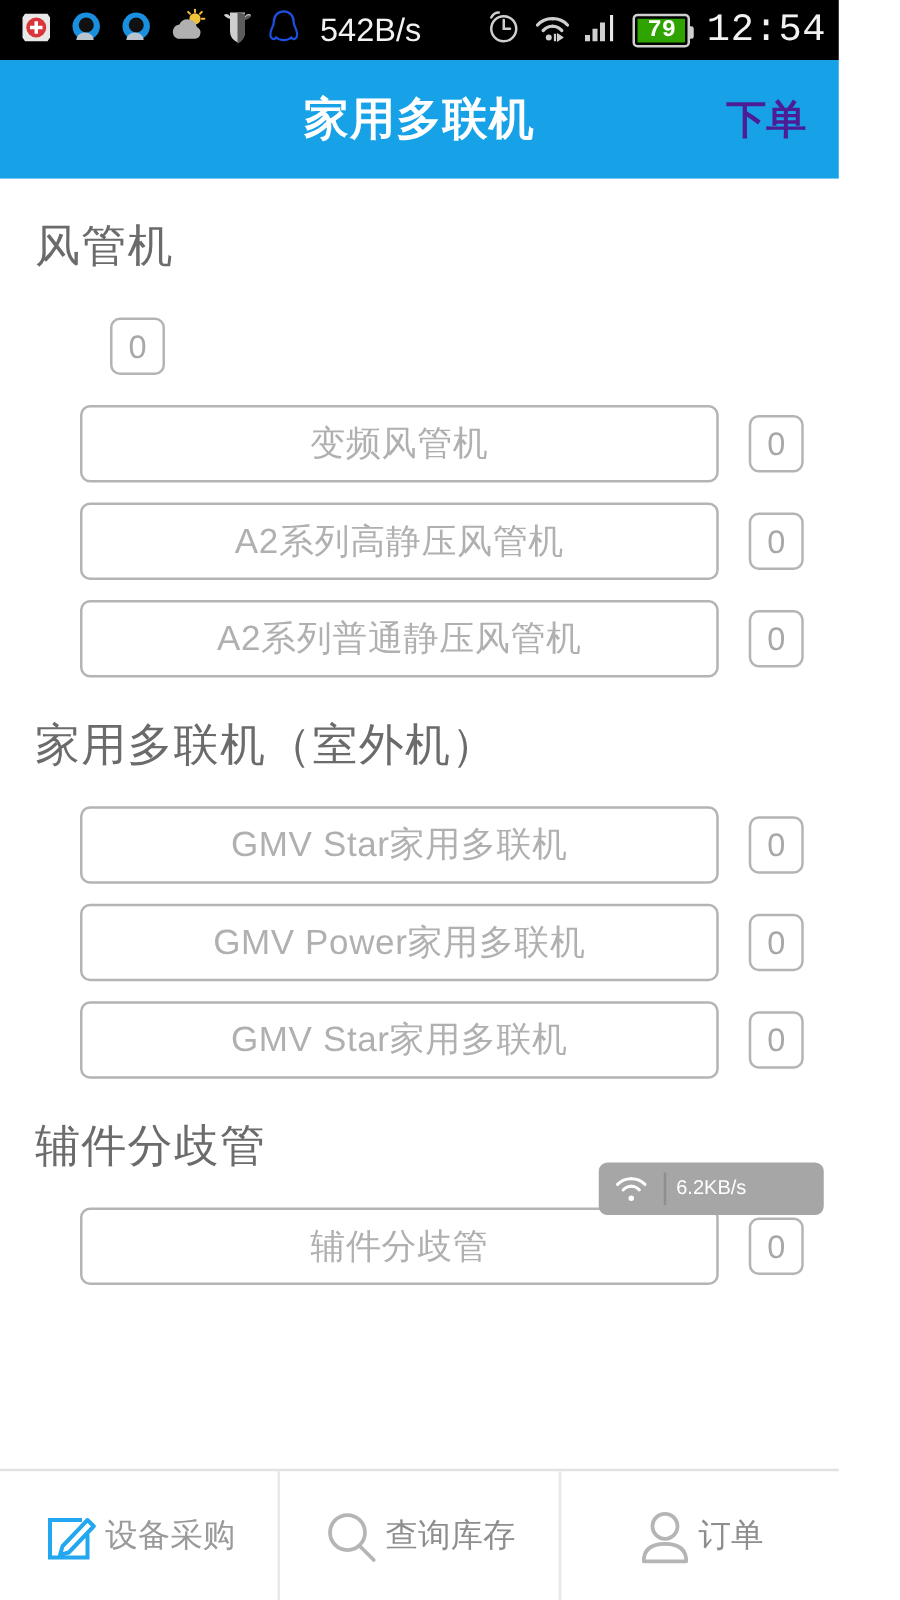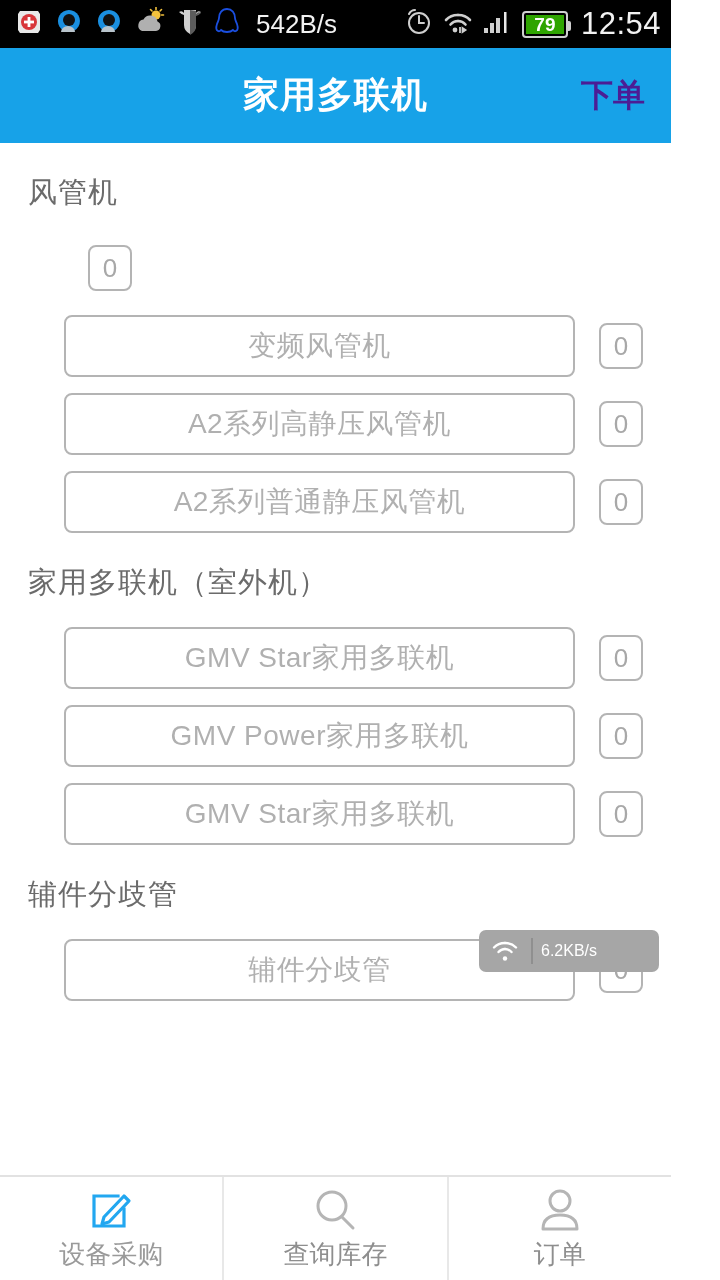--- a/index.html
+++ b/index.html
@@ -14,21 +14,21 @@
 
   
   .statusbar {
     height: 48px; width: 100%;
     background: #000000;
     display: flex; align-items: center;
     padding: 0 10px 0 14px;
     color: #d8d8d8;
   }
   .sb-left { display: flex; align-items: center; gap: 10px; }
-  .sb-right { display: flex; align-items: center; gap: 9px; margin-left: auto; }
+  .sb-right { display: flex; align-items: center; gap: 9px; margin-left: auto; font-family: Liberation Mono, monospace; }
   .sb-ico { display: block; }
   .sb-speed {
     font-size: 26px; color: #f2f2f2; letter-spacing: 0px;
     margin-left: 6px; margin-right: 2px;
     font-family: "Liberation Sans", sans-serif;
   }
   .sb-clock {
     font-size: 31px; color: #f2f2f2; letter-spacing: 0.5px;
     margin-left: 4px;
   }
@@ -70,21 +70,21 @@
   
   .content {
     position: absolute;
     top: 143px; left: 0; right: 0; bottom: 105px;
     background: #ffffff;
     overflow: hidden;
   }
 
   .section { padding: 0; }
   .section-title {
-    color: #6b6b6b; font-size: 29px;
+    color: #6b6b6b; font-size: 36px;
     padding: 30px 0 8px 28px;
     letter-spacing: 1px;
   }
 
   .row {
     display: flex; align-items: center;
     padding: 0 28px 0 64px;
     margin-top: 16px;
     height: 62px;
   }
@@ -124,21 +124,21 @@
   }
 
   
   .tabbar {
     position: absolute; left: 0; right: 0; bottom: 0;
     height: 105px; background: #ffffff;
     border-top: 2px solid #e2e2e2;
     display: flex;
   }
   .tab {
-    flex: 1; display: flex; flex-direction: column;
+    flex: 1; display: flex; flex-direction: row;
     align-items: center; justify-content: center;
     gap: 4px;
     border-right: 2px solid #e8e8e8;
   }
   .tab:last-child { border-right: none; }
   .tab-ico { height: 48px; display: flex; align-items: flex-end; }
   .tab-label { font-size: 26px; color: #8e8e8e; }
   .tab.active .tab-label { color: #9a9a9a; }
 </style>
 </head>

